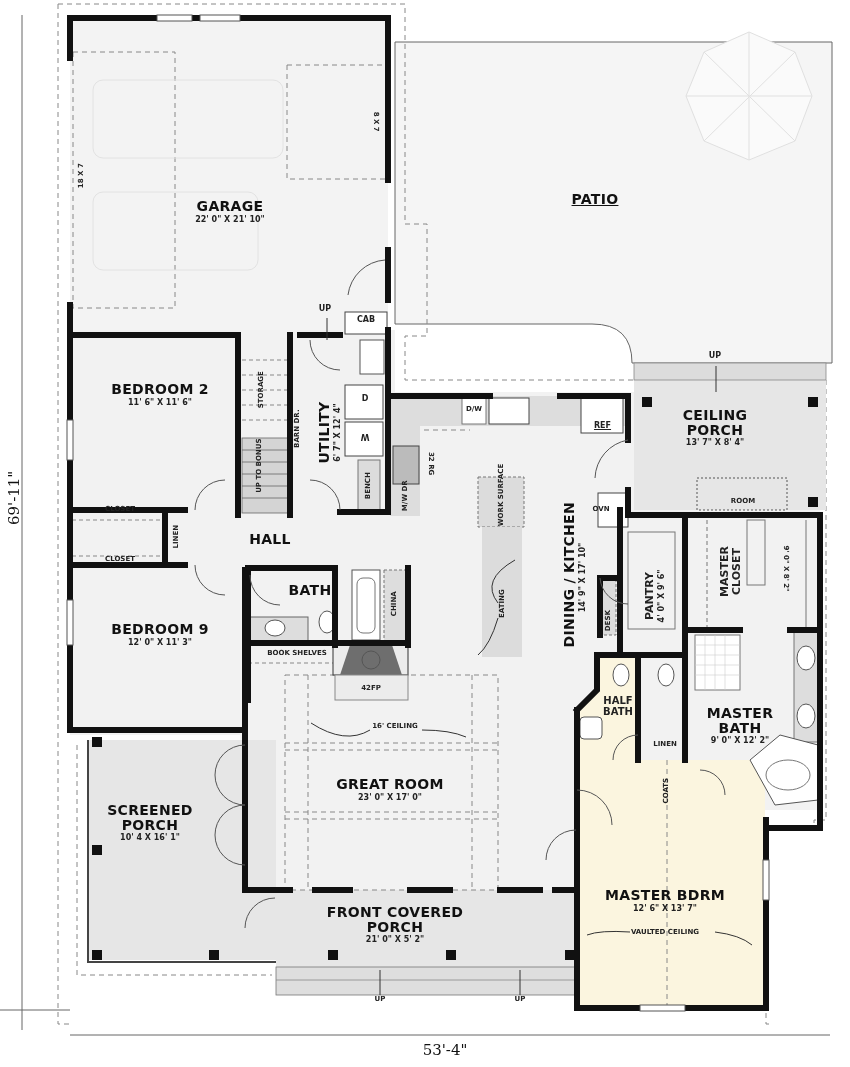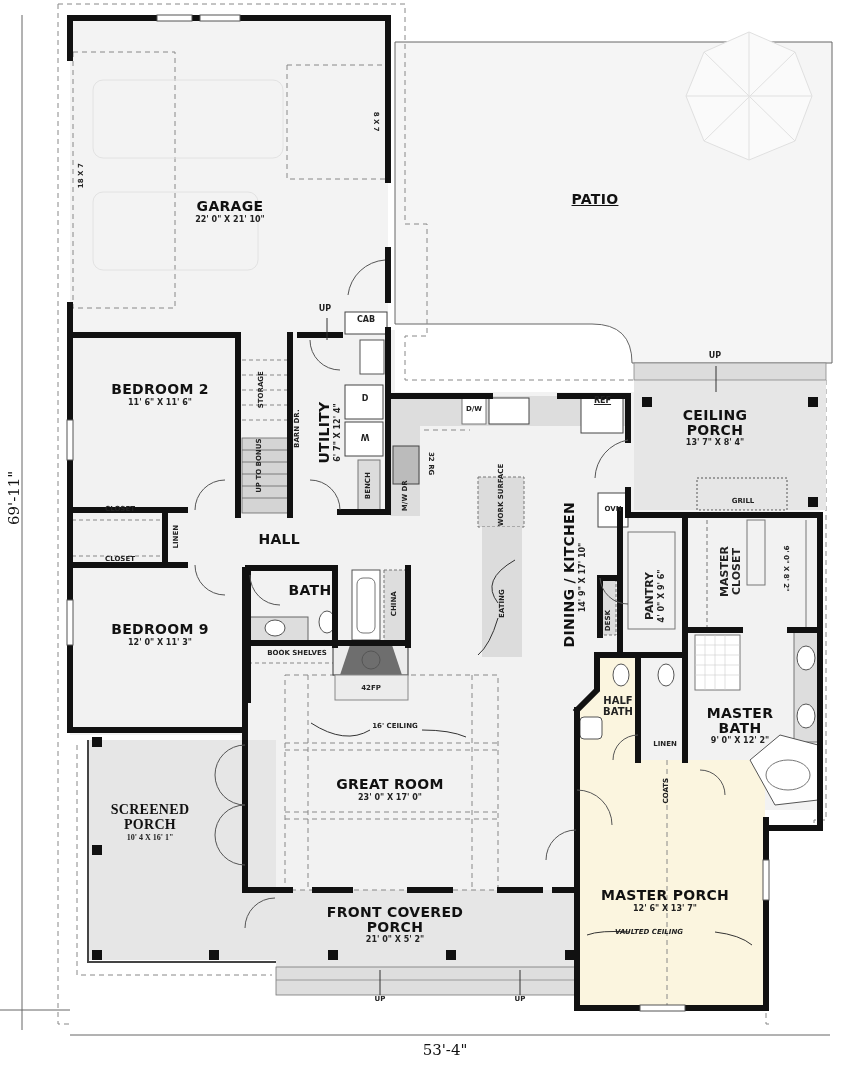--- a/index.html
+++ b/index.html
@@ -280,43 +280,43 @@
 <div class="lbl rot" style="left:290px;top:420px;width:80px;transform:rotate(-90deg);">
   <div class="room-name">UTILITY</div>
   <div class="room-dim">6' 7" X 12' 4"</div>
 </div>
 <div class="lbl small" style="left:355px;top:395px;width:20px;">D</div>
 <div class="lbl small rot" style="left:355px;top:432px;width:20px;transform:rotate(180deg);">W</div>
 <div class="lbl tiny rot" style="left:344px;top:482px;width:50px;transform:rotate(-90deg);">BENCH</div>
 <div class="lbl tiny rot" style="left:381px;top:492px;width:50px;transform:rotate(-90deg);">M/W DR</div>
 <div class="lbl tiny rot" style="left:410px;top:460px;width:40px;transform:rotate(90deg);">32 RG</div>
 <div class="lbl tiny" style="left:462px;top:406px;width:24px;">D/W</div>
-<div class="lbl small" style="left:585px;top:397px;width:35px;text-decoration:underline;">REF</div>
+<div class="lbl small" style="left:585px;top:422px;width:35px;text-decoration:underline;">REF</div>
 
 <div class="lbl" style="left:670px;top:408px;width:90px;">
   <div class="room-name">CEILING</div>
   <div class="room-name">PORCH</div>
   <div class="room-dim">13' 7" X 8' 4"</div>
 </div>
-<div class="lbl tiny" style="left:725px;top:498px;width:36px;">GRILL</div>
+<div class="lbl tiny" style="left:725px;top:498px;width:36px;">ROOM</div>
 
 <div class="lbl tiny" style="left:90px;top:506px;width:60px;">CLOSET</div>
 <div class="lbl tiny" style="left:90px;top:556px;width:60px;">CLOSET</div>
 <div class="lbl tiny rot" style="left:157px;top:533px;width:40px;transform:rotate(-90deg);">LINEN</div>
-<div class="lbl" style="left:240px;top:532px;width:60px;text-align:right;">
+<div class="lbl" style="left:240px;top:532px;width:60px;">
   <div class="room-name">HALL</div>
 </div>
 
 <div class="lbl tiny rot" style="left:474px;top:495px;width:55px;transform:rotate(-90deg);">WORK SURFACE</div>
 <div class="lbl tiny rot" style="left:480px;top:600px;width:45px;transform:rotate(-90deg);">EATING</div>
 <div class="lbl rot" style="left:505px;top:565px;width:140px;transform:rotate(-90deg);">
   <div class="room-name">DINING / KITCHEN</div>
   <div class="room-dim">14' 9" X 17' 10"</div>
 </div>
-<div class="lbl tiny" style="left:598px;top:506px;width:30px;">OVN</div>
+<div class="lbl tiny" style="left:586px;top:506px;width:30px;">OVN</div>
 <div class="lbl tiny rot" style="left:592px;top:617px;width:34px;transform:rotate(-90deg);">DESK</div>
 <div class="lbl rot" style="left:615px;top:585px;width:80px;transform:rotate(-90deg);">
   <div class="small" style="font-size:11px;">PANTRY</div>
   <div class="room-dim">4' 0" X 9' 6"</div>
 </div>
 <div class="lbl rot" style="left:696px;top:560px;width:70px;transform:rotate(-90deg);">
   <div class="small" style="font-size:11px;">MASTER</div>
   <div class="small" style="font-size:11px;">CLOSET</div>
 </div>
 <div class="lbl tiny rot" style="left:755px;top:565px;width:60px;transform:rotate(90deg);">9' 0" X 8' 2"</div>
@@ -343,34 +343,34 @@
   <div class="room-name">BATH</div>
   <div class="room-dim">9' 0" X 12' 2"</div>
 </div>
 
 <div class="lbl tiny" style="left:355px;top:723px;width:80px;">16' CEILING</div>
 <div class="lbl" style="left:320px;top:777px;width:140px;">
   <div class="room-name">GREAT ROOM</div>
   <div class="room-dim">23' 0" X 17' 0"</div>
 </div>
 
-<div class="lbl" style="left:100px;top:803px;width:100px;font-family:Liberation Serif, serif;">
+<div class="lbl" style="left:100px;top:803px;width:100px;">
   <div class="room-name">SCREENED</div>
   <div class="room-name">PORCH</div>
   <div class="room-dim">10' 4 X 16' 1"</div>
 </div>
 
 <div class="lbl" style="left:310px;top:905px;width:170px;">
   <div class="room-name">FRONT COVERED</div>
   <div class="room-name">PORCH</div>
   <div class="room-dim">21' 0" X 5' 2"</div>
 </div>
 <div class="lbl tiny" style="left:368px;top:996px;width:24px;">UP</div>
 <div class="lbl tiny" style="left:508px;top:996px;width:24px;">UP</div>
 
 <div class="lbl" style="left:595px;top:888px;width:140px;">
-  <div class="room-name">MASTER PORCH</div>
+  <div class="room-name">MASTER BDRM</div>
   <div class="room-dim">12' 6" X 13' 7"</div>
 </div>
-<div class="lbl tiny" style="left:599px;top:929px;width:100px;font-style:italic;">VAULTED CEILING</div>
+<div class="lbl tiny" style="left:615px;top:929px;width:100px;">VAULTED CEILING</div>
 
 <div class="lbl dimtext rot" style="left:-15px;top:490px;width:60px;transform:rotate(-90deg);">69'-11"</div>
 <div class="lbl dimtext" style="left:415px;top:1043px;width:60px;">53'-4"</div>
 
 </body></html>

